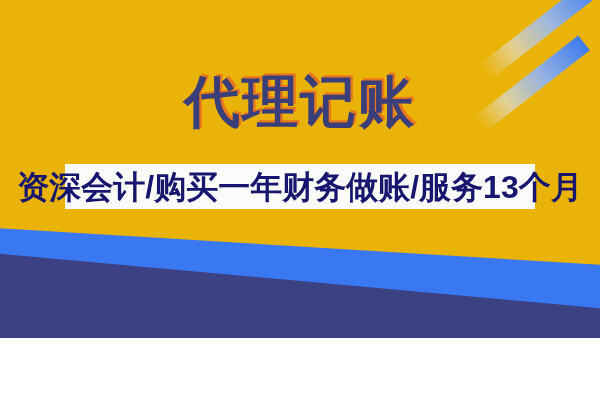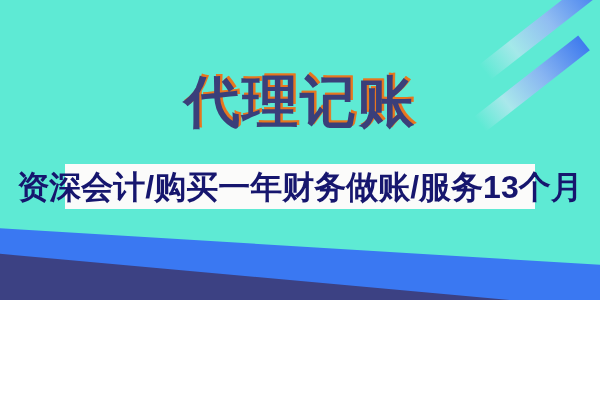--- a/index.html
+++ b/index.html
@@ -3,23 +3,23 @@
 <meta charset="utf-8">
 <style>
   html, body {
     margin: 0;
     padding: 0;
     background: #ffffff;
   }
   #banner {
     position: relative;
     width: 600px;
-    height: 300px;
+    height: 338px;
     overflow: hidden;
-    background: #5eead4;
+    background: #eab308;
     font-family: "Liberation Sans", "DejaVu Sans", sans-serif;
     -webkit-font-smoothing: antialiased;
   }
 
   
   .stripe {
     position: absolute;
     height: 19px;
     width: 132px;
     transform-origin: 50% 50%;

